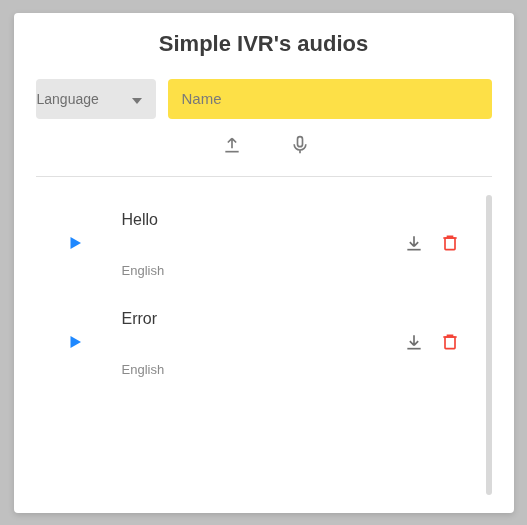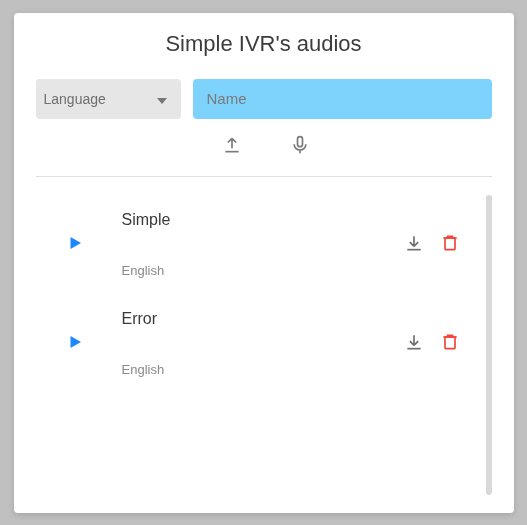--- a/index.html
+++ b/index.html
@@ -19,47 +19,47 @@
       border-radius: 4px;
       box-shadow: 0 2px 6px rgba(0,0,0,0.15);
       padding: 18px 22px;
       display: flex;
       flex-direction: column;
     }
     .title {
       text-align: center;
       font-size: 22px;
       color: #3c3c3c;
-      font-weight: 400;
+      font-weight: 700;
       margin-bottom: 22px;
     }
     .filters {
       display: flex;
       gap: 12px;
       margin-bottom: 12px;
     }
     .lang-select {
       background: #e6e6e6;
       border-radius: 4px;
       height: 40px;
-      width: 145px;
+      width: 120px;
       display: flex;
       align-items: center;
       justify-content: space-between;
-      padding: 0 14px 0 8px;
+      padding: 0 14px 0 1px;
       color: #6f6f6f;
       font-size: 14px;
       cursor: pointer;
     }
     .caret {
       color: #777;
     }
     .name-input {
       flex: 1;
-      background: #7dd3fc;
+      background: #fde047;
       border: none;
       border-radius: 4px;
       height: 40px;
       padding: 0 14px;
       font-size: 15px;
       color: #555;
       outline: none;
     }
     .name-input::placeholder { color: #7a7a7a; }
     .toolbar {
@@ -181,21 +181,21 @@
 
       <div class="row">
         <button class="play-btn">
           <span>
             <svg width="18" height="18" viewBox="0 0 24 24">
                 <path d="M6 4 L20 12 L6 20 Z" fill="currentColor"></path>
               </svg>
           </span>
         </button>
         <div class="row-text">
-          <div class="row-title">Simple</div>
+          <div class="row-title">Hello</div>
           <div class="row-sub">English</div>
         </div>
         <div class="row-actions">
           <button class="dl-btn">
             <span>
               <svg width="20" height="20" viewBox="0 0 24 24" fill="none" stroke="currentColor" stroke-width="2">
                   <path d="M12 4 V16 M12 16 L7 11 M12 16 L17 11"></path>
                   <path d="M4 20 H20"></path>
                 </svg>
             </span>

